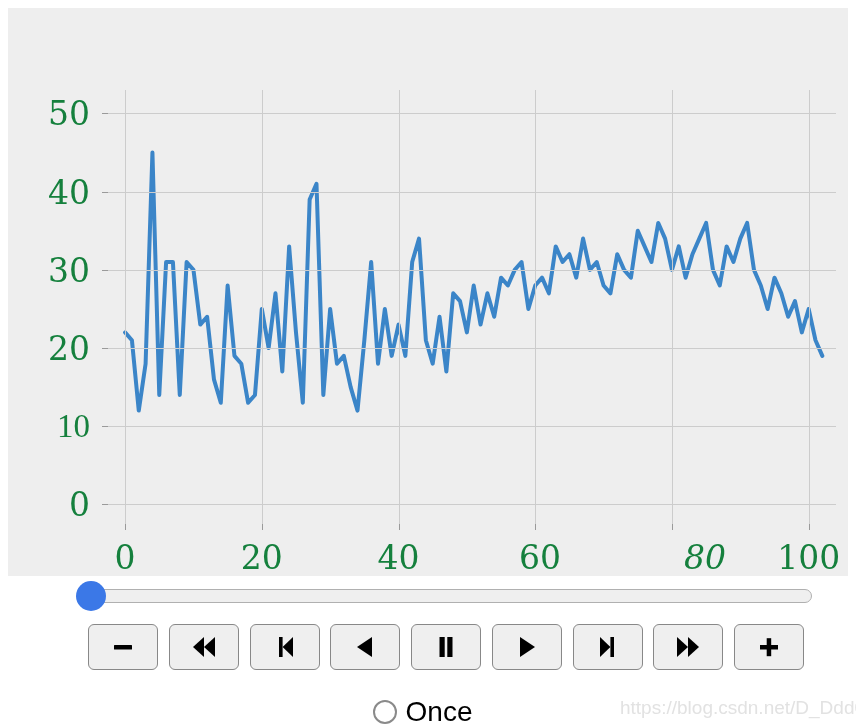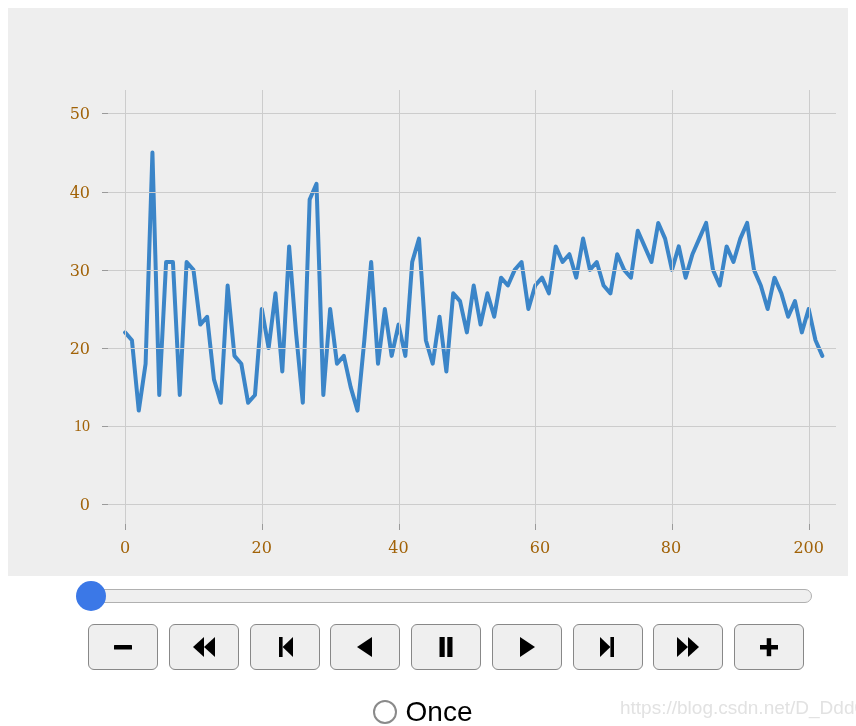--- a/index.html
+++ b/index.html
@@ -38,23 +38,23 @@
   }
   .grid-h { left: 0; width: 100%; height: 1px; }
   .grid-v { top: 0; height: 100%; width: 1px; }
 
   .tick-mark { position: absolute; background: #9a9a9a; }
   .tick-y { left: -6px; width: 6px; height: 1px; }
   .tick-x { top: 0; width: 1px; height: 6px; }
 
   .tick-label {
     position: absolute;
-    color: #a16207;
+    color: #15803d;
     font-family: "DejaVu Serif", serif;
-    font-size: 16px;
+    font-size: 33px;
     white-space: nowrap;
   }
   .tick-label-y { right: 0; text-align: right; transform: translateY(-50%); }
   .tick-label-x { top: 14px; transform: translateX(-50%); }
 
   #series-svg {
     position: absolute;
     left: 0; top: 0;
     width: 100%; height: 100%;
     overflow: visible;
@@ -207,24 +207,24 @@
         <div class="tick-mark tick-x" style="left: 153.803px; top: 434px;"></div>
         <div class="tick-label tick-label-x" style="left: 153.803px; top: 448px; right: auto;">20</div>
         <div class="grid-line grid-v" style="left: 290.516px;"></div>
         <div class="tick-mark tick-x" style="left: 290.516px; top: 434px;"></div>
         <div class="tick-label tick-label-x" style="left: 290.516px; top: 448px; right: auto;">40</div>
         <div class="grid-line grid-v" style="left: 427.23px;"></div>
         <div class="tick-mark tick-x" style="left: 427.23px; top: 434px;"></div>
         <div class="tick-label tick-label-x" style="left: 432px; top: 448px; right: auto;">60</div>
         <div class="grid-line grid-v" style="left: 563.944px;"></div>
         <div class="tick-mark tick-x" style="left: 563.944px; top: 434px;"></div>
-        <div class="tick-label tick-label-x" style="left: 563px; top: 448px; right: auto;">80</div>
+        <div class="tick-label tick-label-x" style="left: 597px; top: 448px; right: auto; font-style: italic;">80</div>
         <div class="grid-line grid-v" style="left: 700.657px;"></div>
         <div class="tick-mark tick-x" style="left: 700.657px; top: 434px;"></div>
-        <div class="tick-label tick-label-x" style="left: 700.657px; top: 448px; right: auto;">200</div>
+        <div class="tick-label tick-label-x" style="left: 700.657px; top: 448px; right: auto;">100</div>
       </div>
   </div>
 
   <div id="slider-row">
     <div id="slider-track"></div>
     <div id="slider-handle" style="left: 76px; background: rgb(59, 120, 231);"></div>
   </div>
 
   <div id="button-row">
       <button class="ctrl-btn">

